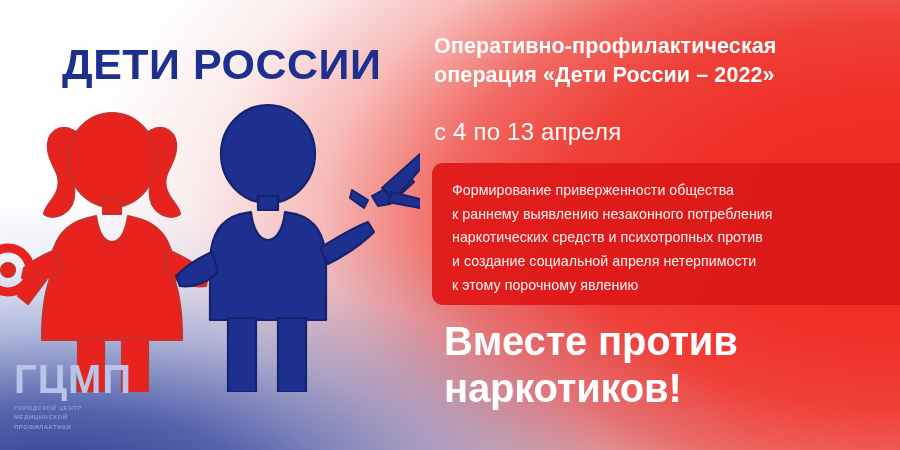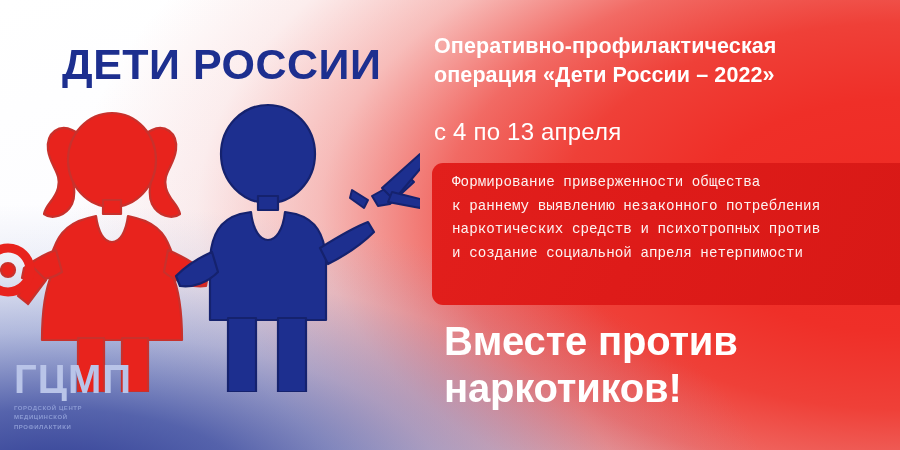--- a/index.html
+++ b/index.html
@@ -91,24 +91,23 @@
     letter-spacing: 0.2px;
   }
 
   .desc-box {
     position: absolute;
     left: 432px;
     top: 163px;
     width: 468px;
     height: 142px;
     box-sizing: border-box;
-    padding: 8px 18px 10px 20px;
+    padding: 16px 18px 10px 20px;
     border-radius: 11px 0 0 11px;
     background: linear-gradient(115deg, #e21f1c 0%, #de1b19 45%, #d81916 100%);
-    font-family: Liberation Mono, monospace;
   }
   .desc-line {
     color: #fdf3f2;
     font-size: 14.2px;
     line-height: 1.67;
     letter-spacing: 0.05px;
     white-space: nowrap;
   }
 
   .slogan {
@@ -200,20 +199,21 @@
 
   <div class="headline">Оперативно-профилактическая операция «Дети России – 2022»</div>
 
   <div class="subhead">с 4 по 13 апреля</div>
 
   <div class="desc-box">
     <div class="desc-line">Формирование приверженности общества</div>
     <div class="desc-line">к раннему выявлению незаконного потребления</div>
     <div class="desc-line">наркотических средств и психотропных против</div>
     <div class="desc-line">и создание социальной апреля нетерпимости</div>
+    <div class="desc-line">к этому порочному явлению</div>
   </div>
 
   <div class="slogan">
     <div>Вместе против</div>
     <div>наркотиков!</div>
   </div>
 
 </div>
 
 </body></html>

